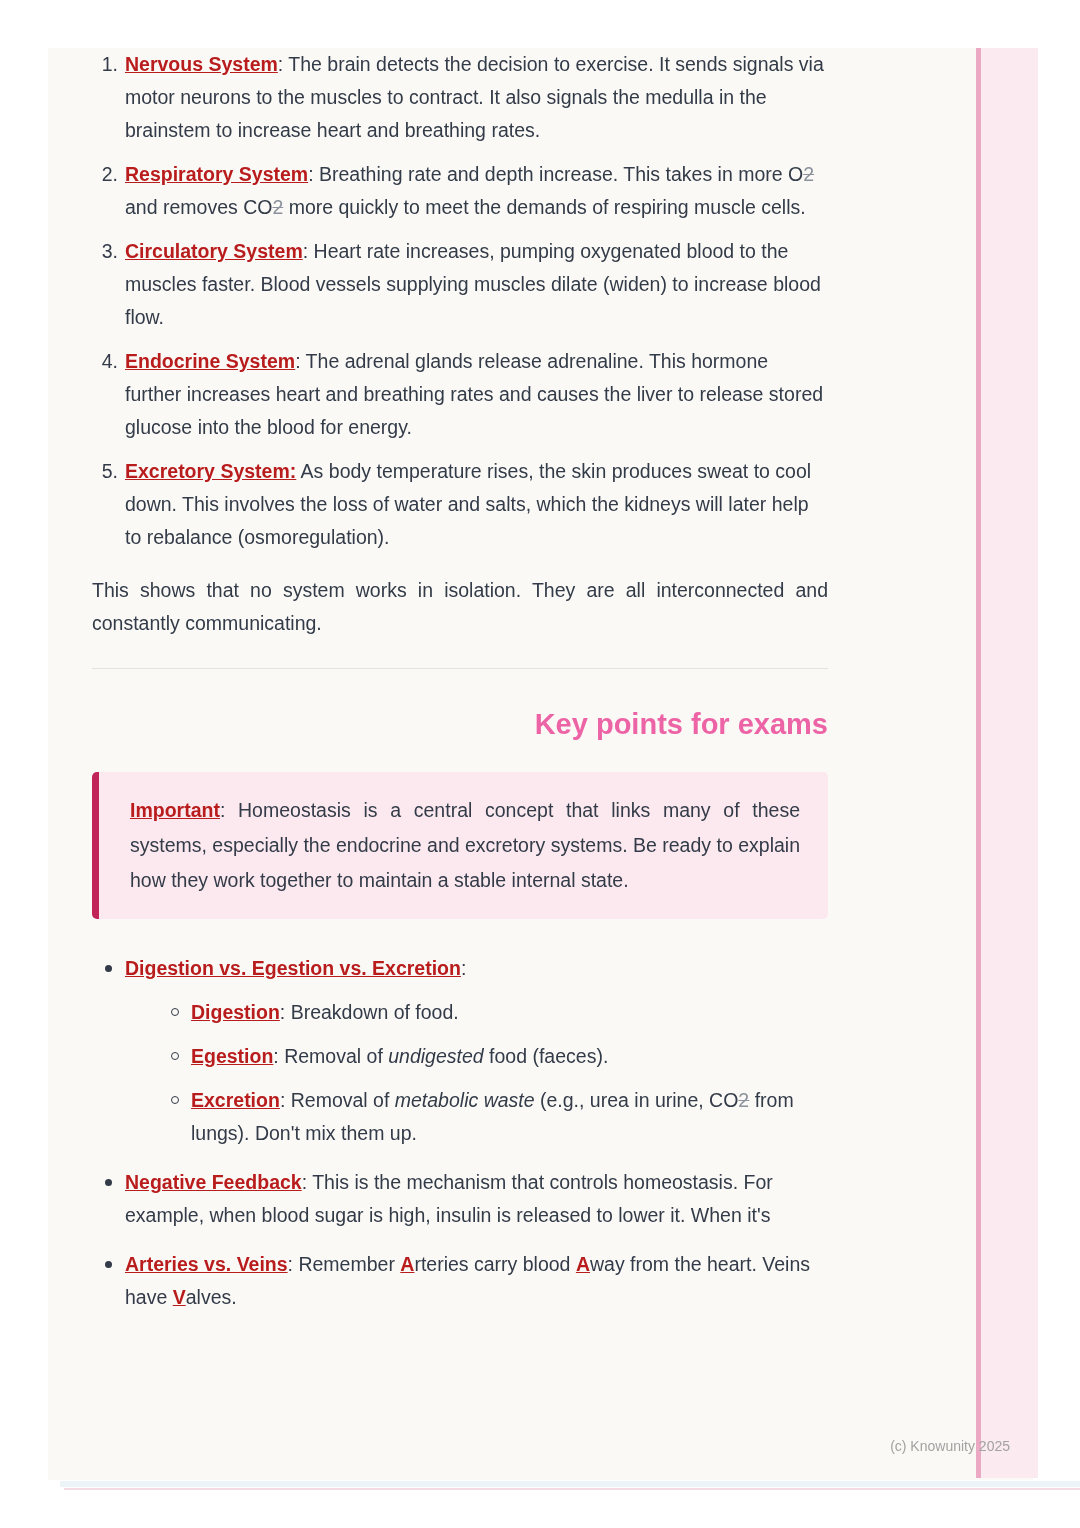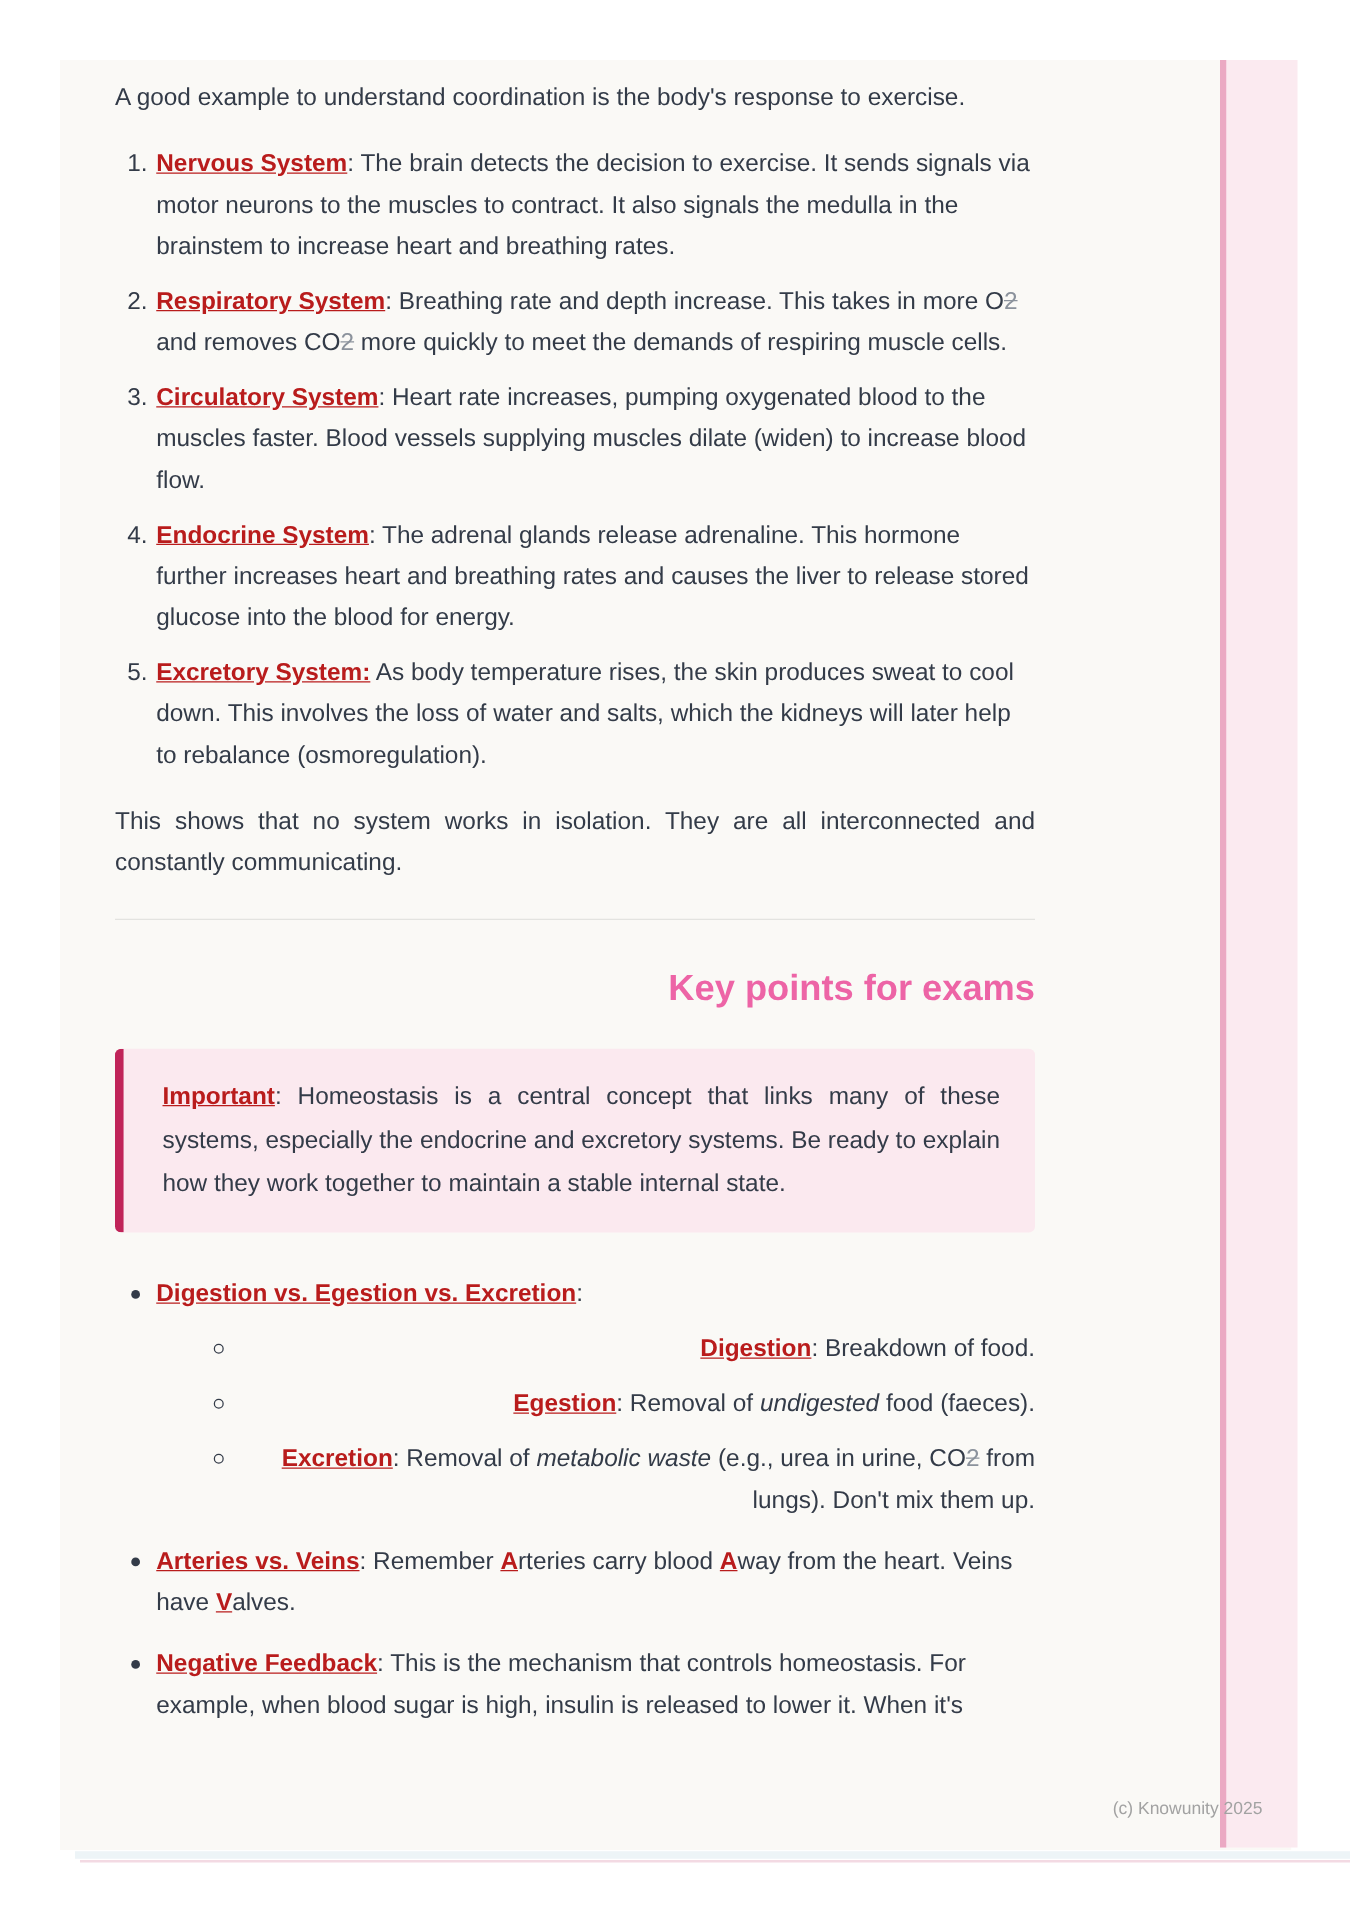--- a/index.html
+++ b/index.html
@@ -54,40 +54,39 @@
     padding:21px 28px 21px 31px;
     line-height:35px;text-align:justify;
   }
   ul.keylist{list-style:none;margin:33px 0 0 0;padding:0;}
   li.uli{position:relative;padding-left:33px;margin-bottom:16px;}
   .disc{
     position:absolute;left:13px;top:13px;width:7px;height:7px;border-radius:50%;
     background:#333b48;
   }
   ul.subul{list-style:none;margin:4px 0 0 0;padding:0;}
-  li.sli{position:relative;padding-left:66px;margin-top:11px;text-align:right;}
+  li.sli{position:relative;padding-left:66px;margin-top:11px;}
   .circle{
     position:absolute;left:46px;top:12px;width:6px;height:6px;border-radius:50%;
     border:1.5px solid #333b48;background:transparent;
   }
   .footer{
     position:absolute;top:1437px;right:70px;z-index:5;
     font-size:14px;line-height:18px;color:var(--footer-gray,#a2a2a2);margin-left:48px;
   }
 </style>
 </head>
 <body>
 
 <div class="card"></div>
 <div class="edge-strip"></div>
 <div class="bottom-blue"></div>
 <div class="bottom-pink"></div>
 
 <div class="content">
-  <p class="para intro"><span>A good example to understand coordination is the body's response to exercise.</span></p>
 
   <ol class="numlist">
       <li class="oli"><span class="num">1.</span><span><span class="b">Nervous System</span><span>: The brain detects the decision to exercise. It sends signals via motor neurons to the muscles to contract. It also signals the medulla in the brainstem to increase heart and breathing rates.</span></span></li>
       <li class="oli"><span class="num">2.</span><span><span class="b">Respiratory System</span><span>: Breathing rate and depth increase. This takes in more O</span><span class="strike">2</span><span> and removes CO</span><span class="strike">2</span><span> more quickly to meet the demands of respiring muscle cells.</span></span></li>
       <li class="oli"><span class="num">3.</span><span><span class="b">Circulatory System</span><span>: Heart rate increases, pumping oxygenated blood to the muscles faster. Blood vessels supplying muscles dilate (widen) to increase blood flow.</span></span></li>
       <li class="oli"><span class="num">4.</span><span><span class="b">Endocrine System</span><span>: The adrenal glands release adrenaline. This hormone further increases heart and breathing rates and causes the liver to release stored glucose into the blood for energy.</span></span></li>
       <li class="oli"><span class="num">5.</span><span><span class="b">Excretory System:</span><span> As body temperature rises, the skin produces sweat to cool down. This involves the loss of water and salts, which the kidneys will later help to rebalance (osmoregulation).</span></span></li>
     </ol>
 
   <p class="para closing"><span>This shows that no system works in isolation. They are all interconnected and constantly communicating.</span></p>
@@ -99,18 +98,18 @@
   <div class="callout">
     <span><span class="b">Important</span><span>: Homeostasis is a central concept that links many of these systems, especially the endocrine and excretory systems. Be ready to explain how they work together to maintain a stable internal state.</span></span>
   </div>
 
   <ul class="keylist">
       <li class="uli"><span class="disc"></span><span><span class="b">Digestion vs. Egestion vs. Excretion</span><span>:</span></span><ul class="subul">
           <li class="sli"><span class="circle"></span><span><span class="b">Digestion</span><span>: Breakdown of food.</span></span></li>
           <li class="sli"><span class="circle"></span><span><span class="b">Egestion</span><span>: Removal of </span><span class="i">undigested</span><span> food (faeces).</span></span></li>
           <li class="sli"><span class="circle"></span><span><span class="b">Excretion</span><span>: Removal of </span><span class="i">metabolic waste</span><span> (e.g., urea in urine, CO</span><span class="strike">2</span><span> from lungs). Don't mix them up.</span></span></li>
         </ul></li>
+      <li class="uli"><span class="disc"></span><span><span class="b">Negative Feedback</span><span>: This is the mechanism that controls homeostasis. For example, when blood sugar is high, insulin is released to lower it. When it's</span></span></li>
       <li class="uli"><span class="disc"></span><span><span class="b">Arteries vs. Veins</span><span>: Remember </span><span class="b">A</span><span>rteries carry blood </span><span class="b">A</span><span>way from the heart. Veins have </span><span class="b">V</span><span>alves.</span></span></li>
-      <li class="uli"><span class="disc"></span><span><span class="b">Negative Feedback</span><span>: This is the mechanism that controls homeostasis. For example, when blood sugar is high, insulin is released to lower it. When it's</span></span></li>
     </ul>
 </div>
 
 <div class="footer">(c) Knowunity 2025</div>
 
 </body></html>

